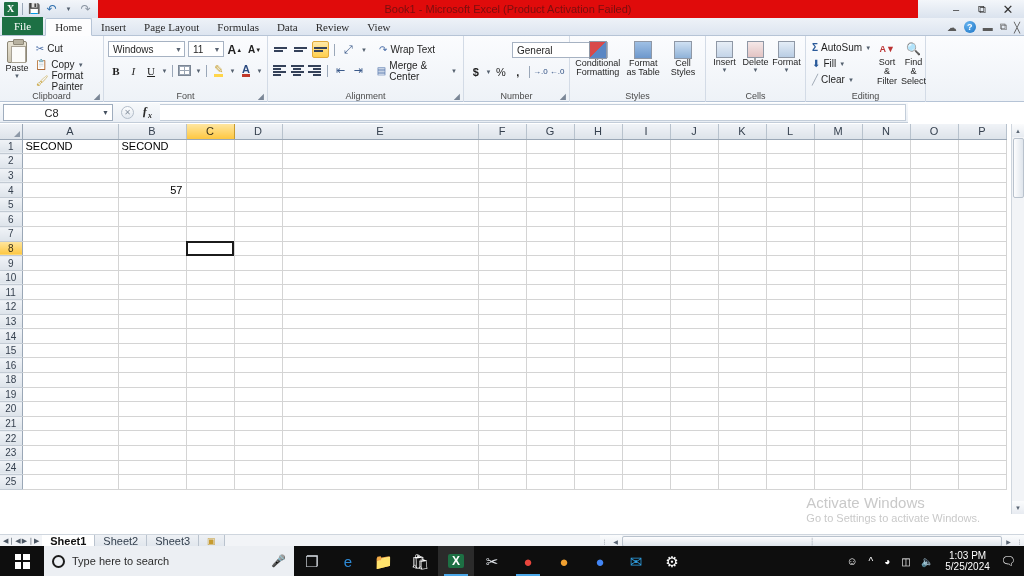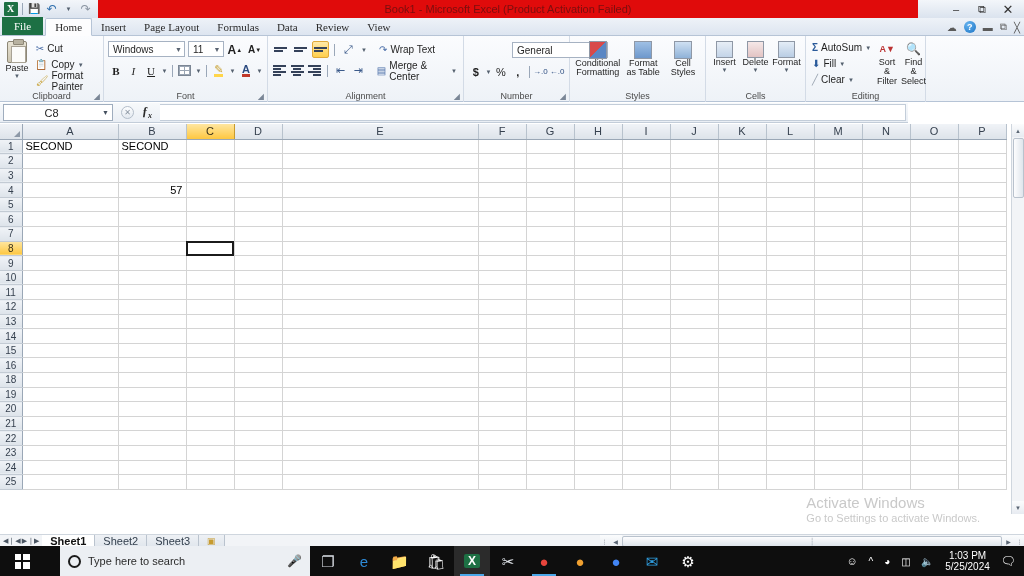--- a/index.html
+++ b/index.html
@@ -260,21 +260,21 @@
   .taskbar {
     position: absolute; bottom: 0; left: 0; width: 1024px; height: 30px;
     background: #0e0e0e; display: flex; align-items: center;
   }
   .startbtn { width: 44px; height: 30px; display: flex; align-items: center; justify-content: center; }
   .winlogo { width: 15px; height: 15px; display: grid; grid-template-columns: 1fr 1fr;
              grid-template-rows: 1fr 1fr; gap: 2px; }
   .winlogo div { background: #fff; }
   .searchbox {
     width: 250px; height: 30px; background: #eceff3; display: flex; align-items: center;
-    gap: 7px; padding: 0 8px; color: #2b2b2b; font-size: 11px; margin-left: 16px;
+    gap: 7px; padding: 0 8px; color: #2b2b2b; font-size: 11px;
   }
   .circle-o { width: 13px; height: 13px; border: 2px solid #1b1b1b; border-radius: 50%; flex: none; }
   .tbicon { width: 36px; height: 30px; display: flex; align-items: center; justify-content: center; position: relative; }
   .tbicon.run::after {
     content: ""; position: absolute; bottom: 0; left: 6px; right: 6px; height: 2px; background: #4aa7e8;
   }
   .tbicon.focus { background: #2b2b2b; }
   .tray { margin-left: auto; display: flex; align-items: center; gap: 11px; padding-right: 8px;
           color: #fff; font-size: 10px; }
   .clock { text-align: center; line-height: 1.15; font-size: 10px; }

